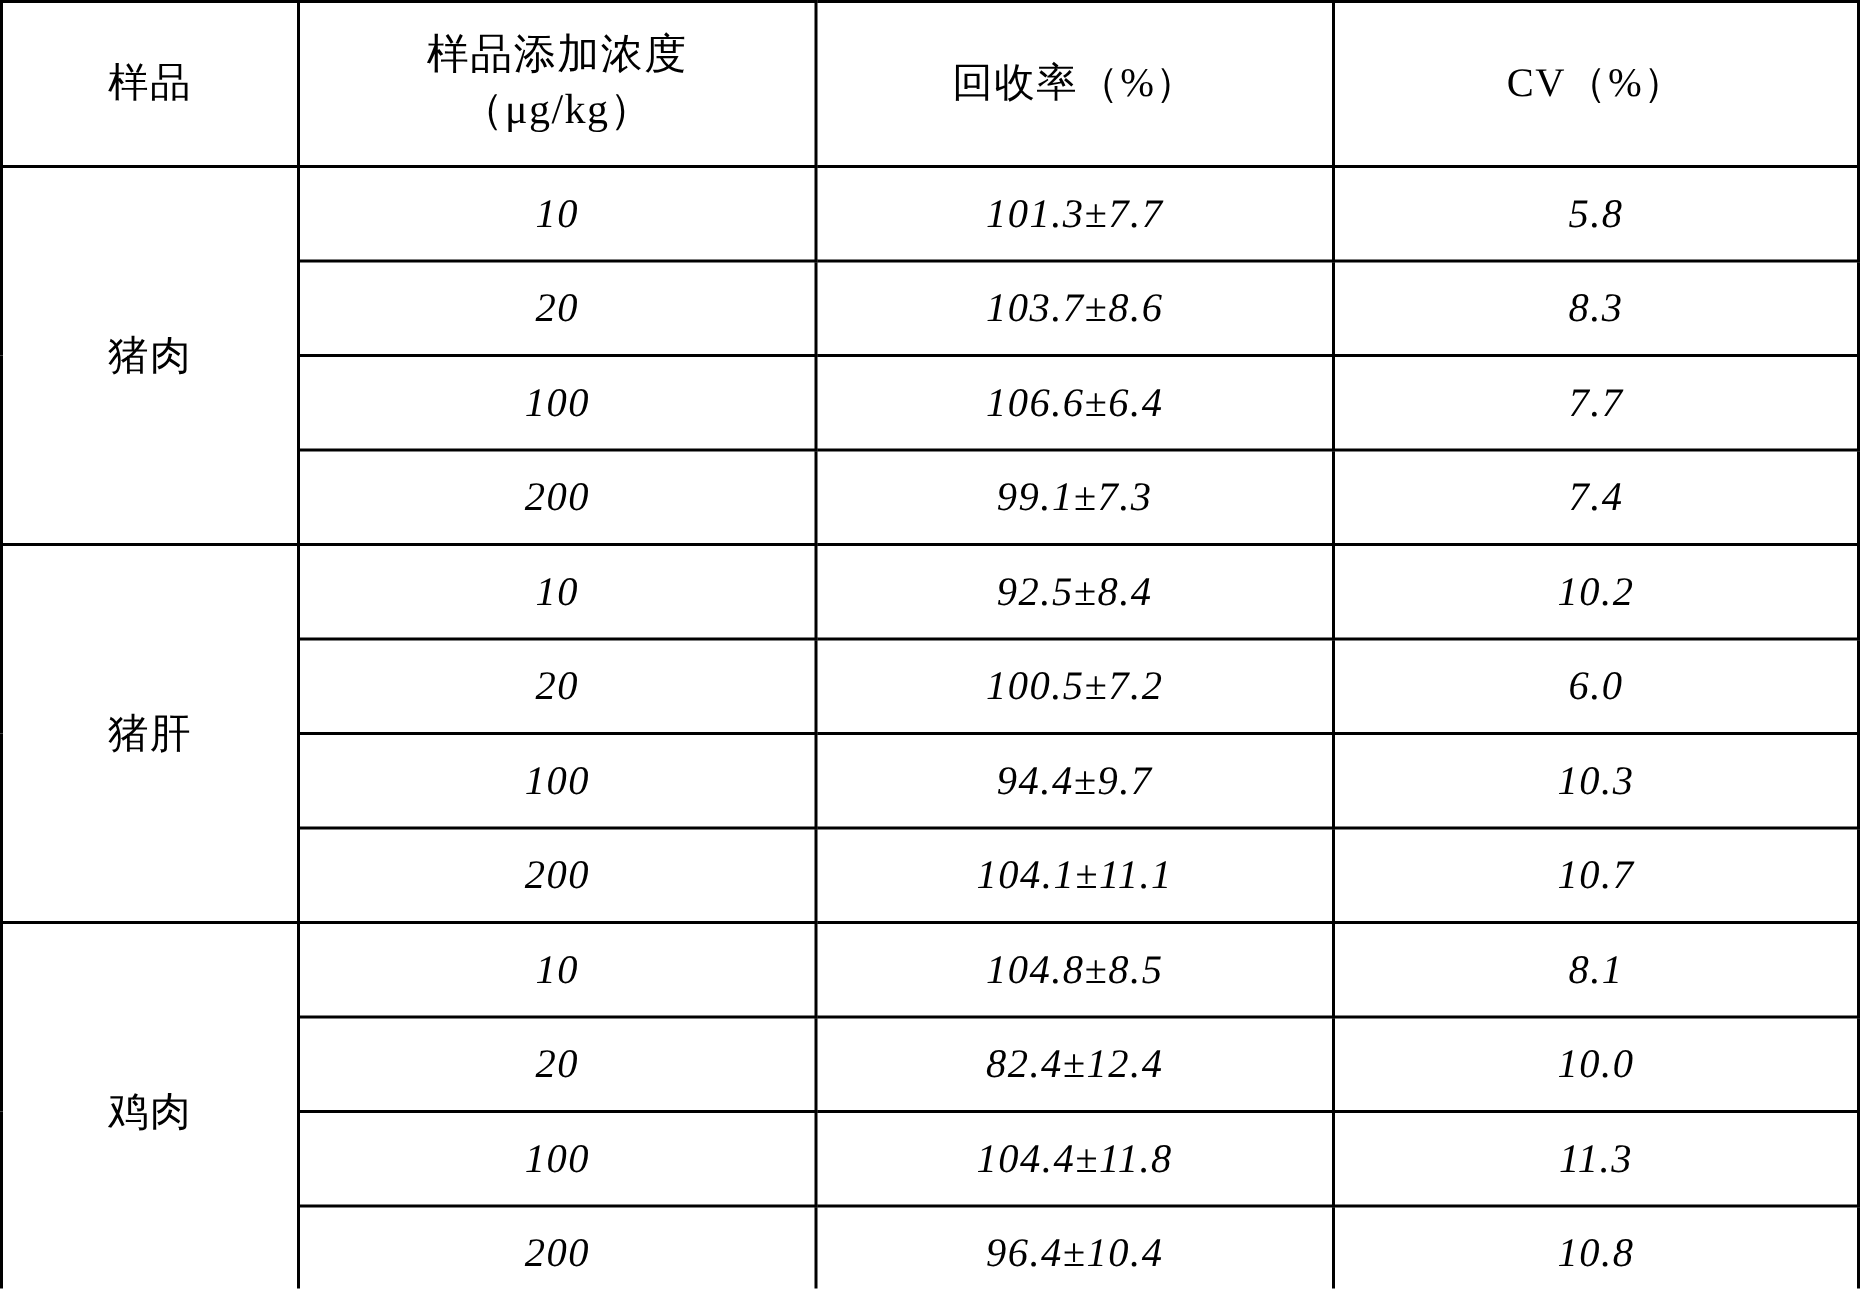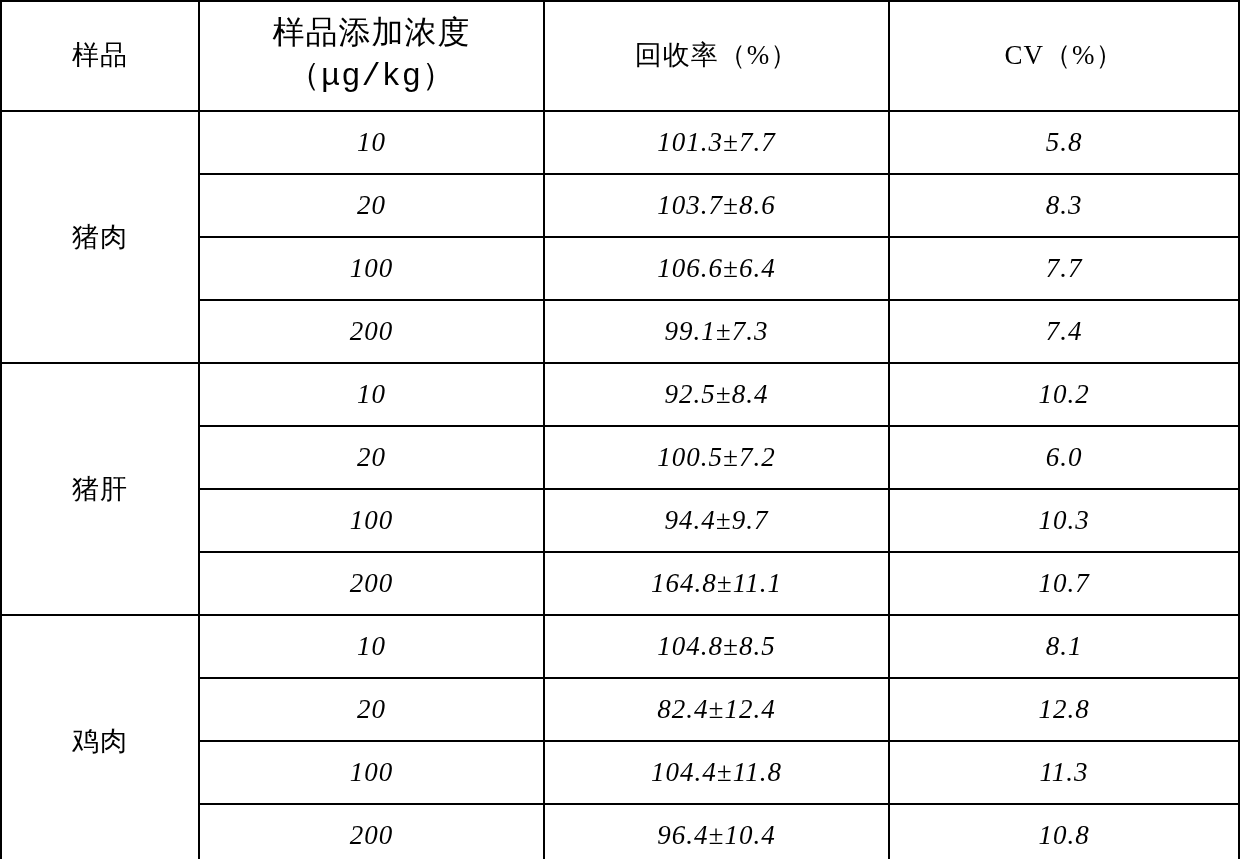--- a/index.html
+++ b/index.html
@@ -51,22 +51,22 @@
   td.head .l2 { display: block; }
 
   td.sample {
     font-size: 28px;
   }
   td.data {
     height: 57px;
     font-style: italic;
   }
   .cn {
-    font-family: Liberation Mono, monospace;
-    font-size: 32px;
+    font-family: Liberation Serif, serif;
+    font-size: 28px;
   }
   .num {
     font-family: "Liberation Serif", serif;
     letter-spacing: 1.5px;
   }
 </style>
 </head>
 <body>
 
 <div class="page">
@@ -121,34 +121,34 @@
         <td class="data num">100.5±7.2</td>
         <td class="data num">6.0</td>
       </tr>
       <tr>
         <td class="data num">100</td>
         <td class="data num">94.4±9.7</td>
         <td class="data num">10.3</td>
       </tr>
       <tr>
         <td class="data num">200</td>
-        <td class="data num">164.8±11.1</td>
+        <td class="data num">104.1±11.1</td>
         <td class="data num">10.7</td>
       </tr>
 
       <tr>
         <td class="sample cn" rowspan="4">鸡肉</td>
         <td class="data num">10</td>
         <td class="data num">104.8±8.5</td>
         <td class="data num">8.1</td>
       </tr>
       <tr>
         <td class="data num">20</td>
         <td class="data num">82.4±12.4</td>
-        <td class="data num">12.8</td>
+        <td class="data num">10.0</td>
       </tr>
       <tr>
         <td class="data num">100</td>
         <td class="data num">104.4±11.8</td>
         <td class="data num">11.3</td>
       </tr>
       <tr>
         <td class="data num">200</td>
         <td class="data num">96.4±10.4</td>
         <td class="data num">10.8</td>

